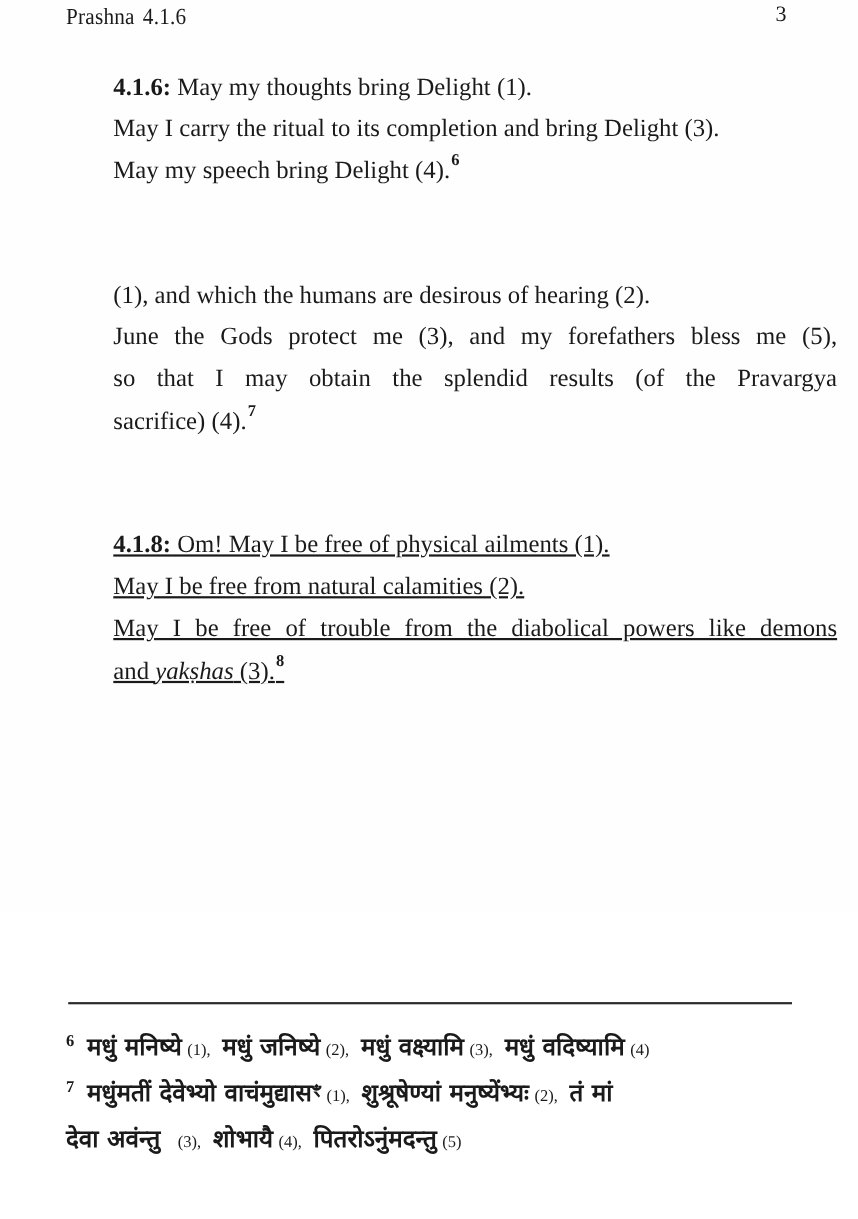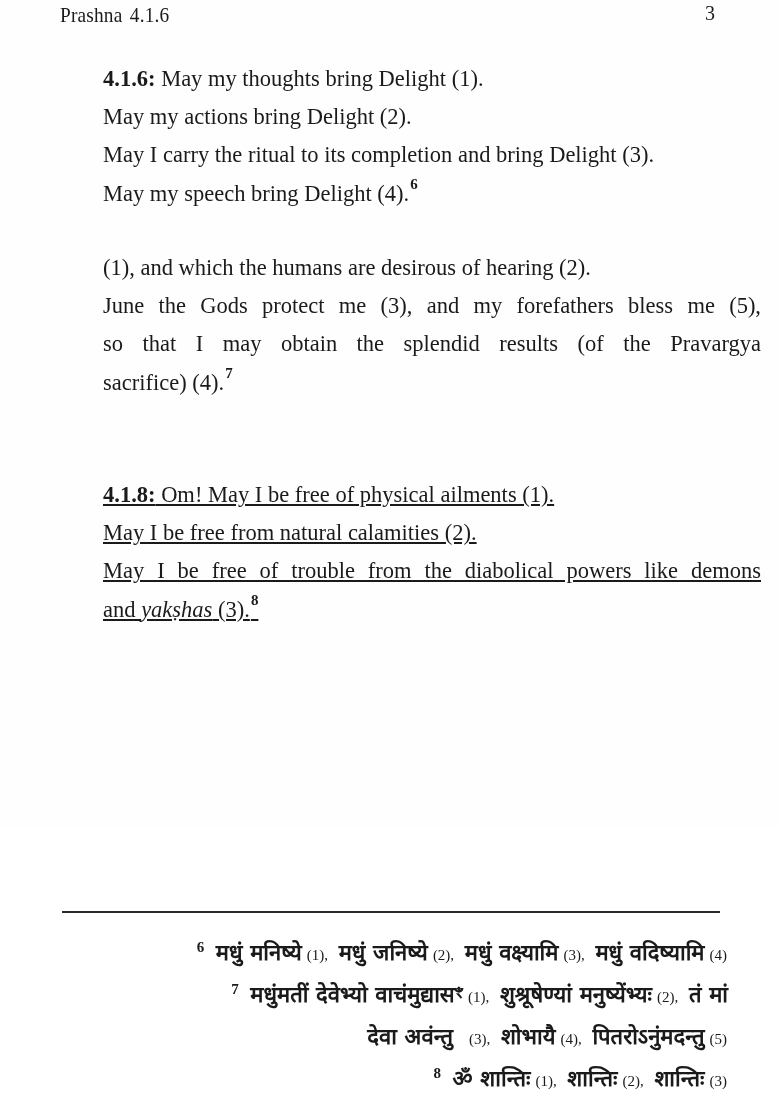--- a/index.html
+++ b/index.html
@@ -76,21 +76,20 @@
       width: 658px;
       height: 2px;
       background: #2a2a2a;
     }
     .footnotes {
       position: absolute;
       left: 60px;
       top: 932px;
       width: 670px;
       font-family: "DejaVu Sans", sans-serif;
-      text-align: right;
     }
     .fn-line {
       font-size: 22px;
       line-height: 42px;
       height: 42px;
       white-space: nowrap;
       font-weight: bold;
     }
     .fn-line .fn-num {
       font-family: "Liberation Serif", serif;
@@ -113,21 +112,20 @@
 
 <div class="page">
 
   <div class="running-head">
     <span>Prashna</span><span class="sp"></span><span>4.1.6</span>
   </div>
   <div class="page-number">3</div>
 
   <div class="verse-block" style="top: 60px;">
     <div class="line"><span class="vnum">4.1.6:</span><span> May my thoughts bring Delight (1).</span></div>
-    <div class="line">May my actions bring Delight (2).</div>
     <div class="line">May I carry the ritual to its completion and bring Delight (3).</div>
     <div class="line"><span>May my speech bring Delight (4).</span><span class="fn-mark">6</span></div>
   </div>
 
   <div class="verse-block" style="top: 249px;">
     <div class="line">(1), and which the humans are desirous of hearing (2).</div>
     <div class="line justify">June the Gods protect me (3), and my forefathers bless me (5),</div>
     <div class="line justify">so that I may obtain the splendid results (of the Pravargya</div>
     <div class="line"><span>sacrifice) (4).</span><span class="fn-mark">7</span></div>
   </div>
@@ -157,20 +155,14 @@
       <span class="word">शुश्रूषेण्यां मनुष्येंभ्यः</span><span class="ref">(2),</span>
       <span class="word">तं मां</span>
     </div>
 
     <div class="fn-line">
       <span class="word">देवा अवंन्तु</span><span class="ref" style="margin-left:14px;">(3),</span>
       <span class="word">शोभायै</span><span class="ref">(4),</span>
       <span class="word">पितरोऽनुंमदन्तु</span><span class="ref">(5)</span>
     </div>
 
-    <div class="fn-line">
-      <span class="fn-num">8</span>
-      <span class="word">ॐ शान्तिः</span><span class="ref">(1),</span>
-      <span class="word">शान्तिः</span><span class="ref">(2),</span>
-      <span class="word">शान्तिः</span><span class="ref">(3)</span>
-    </div>
   </div>
 </div>
 
 </body></html>

